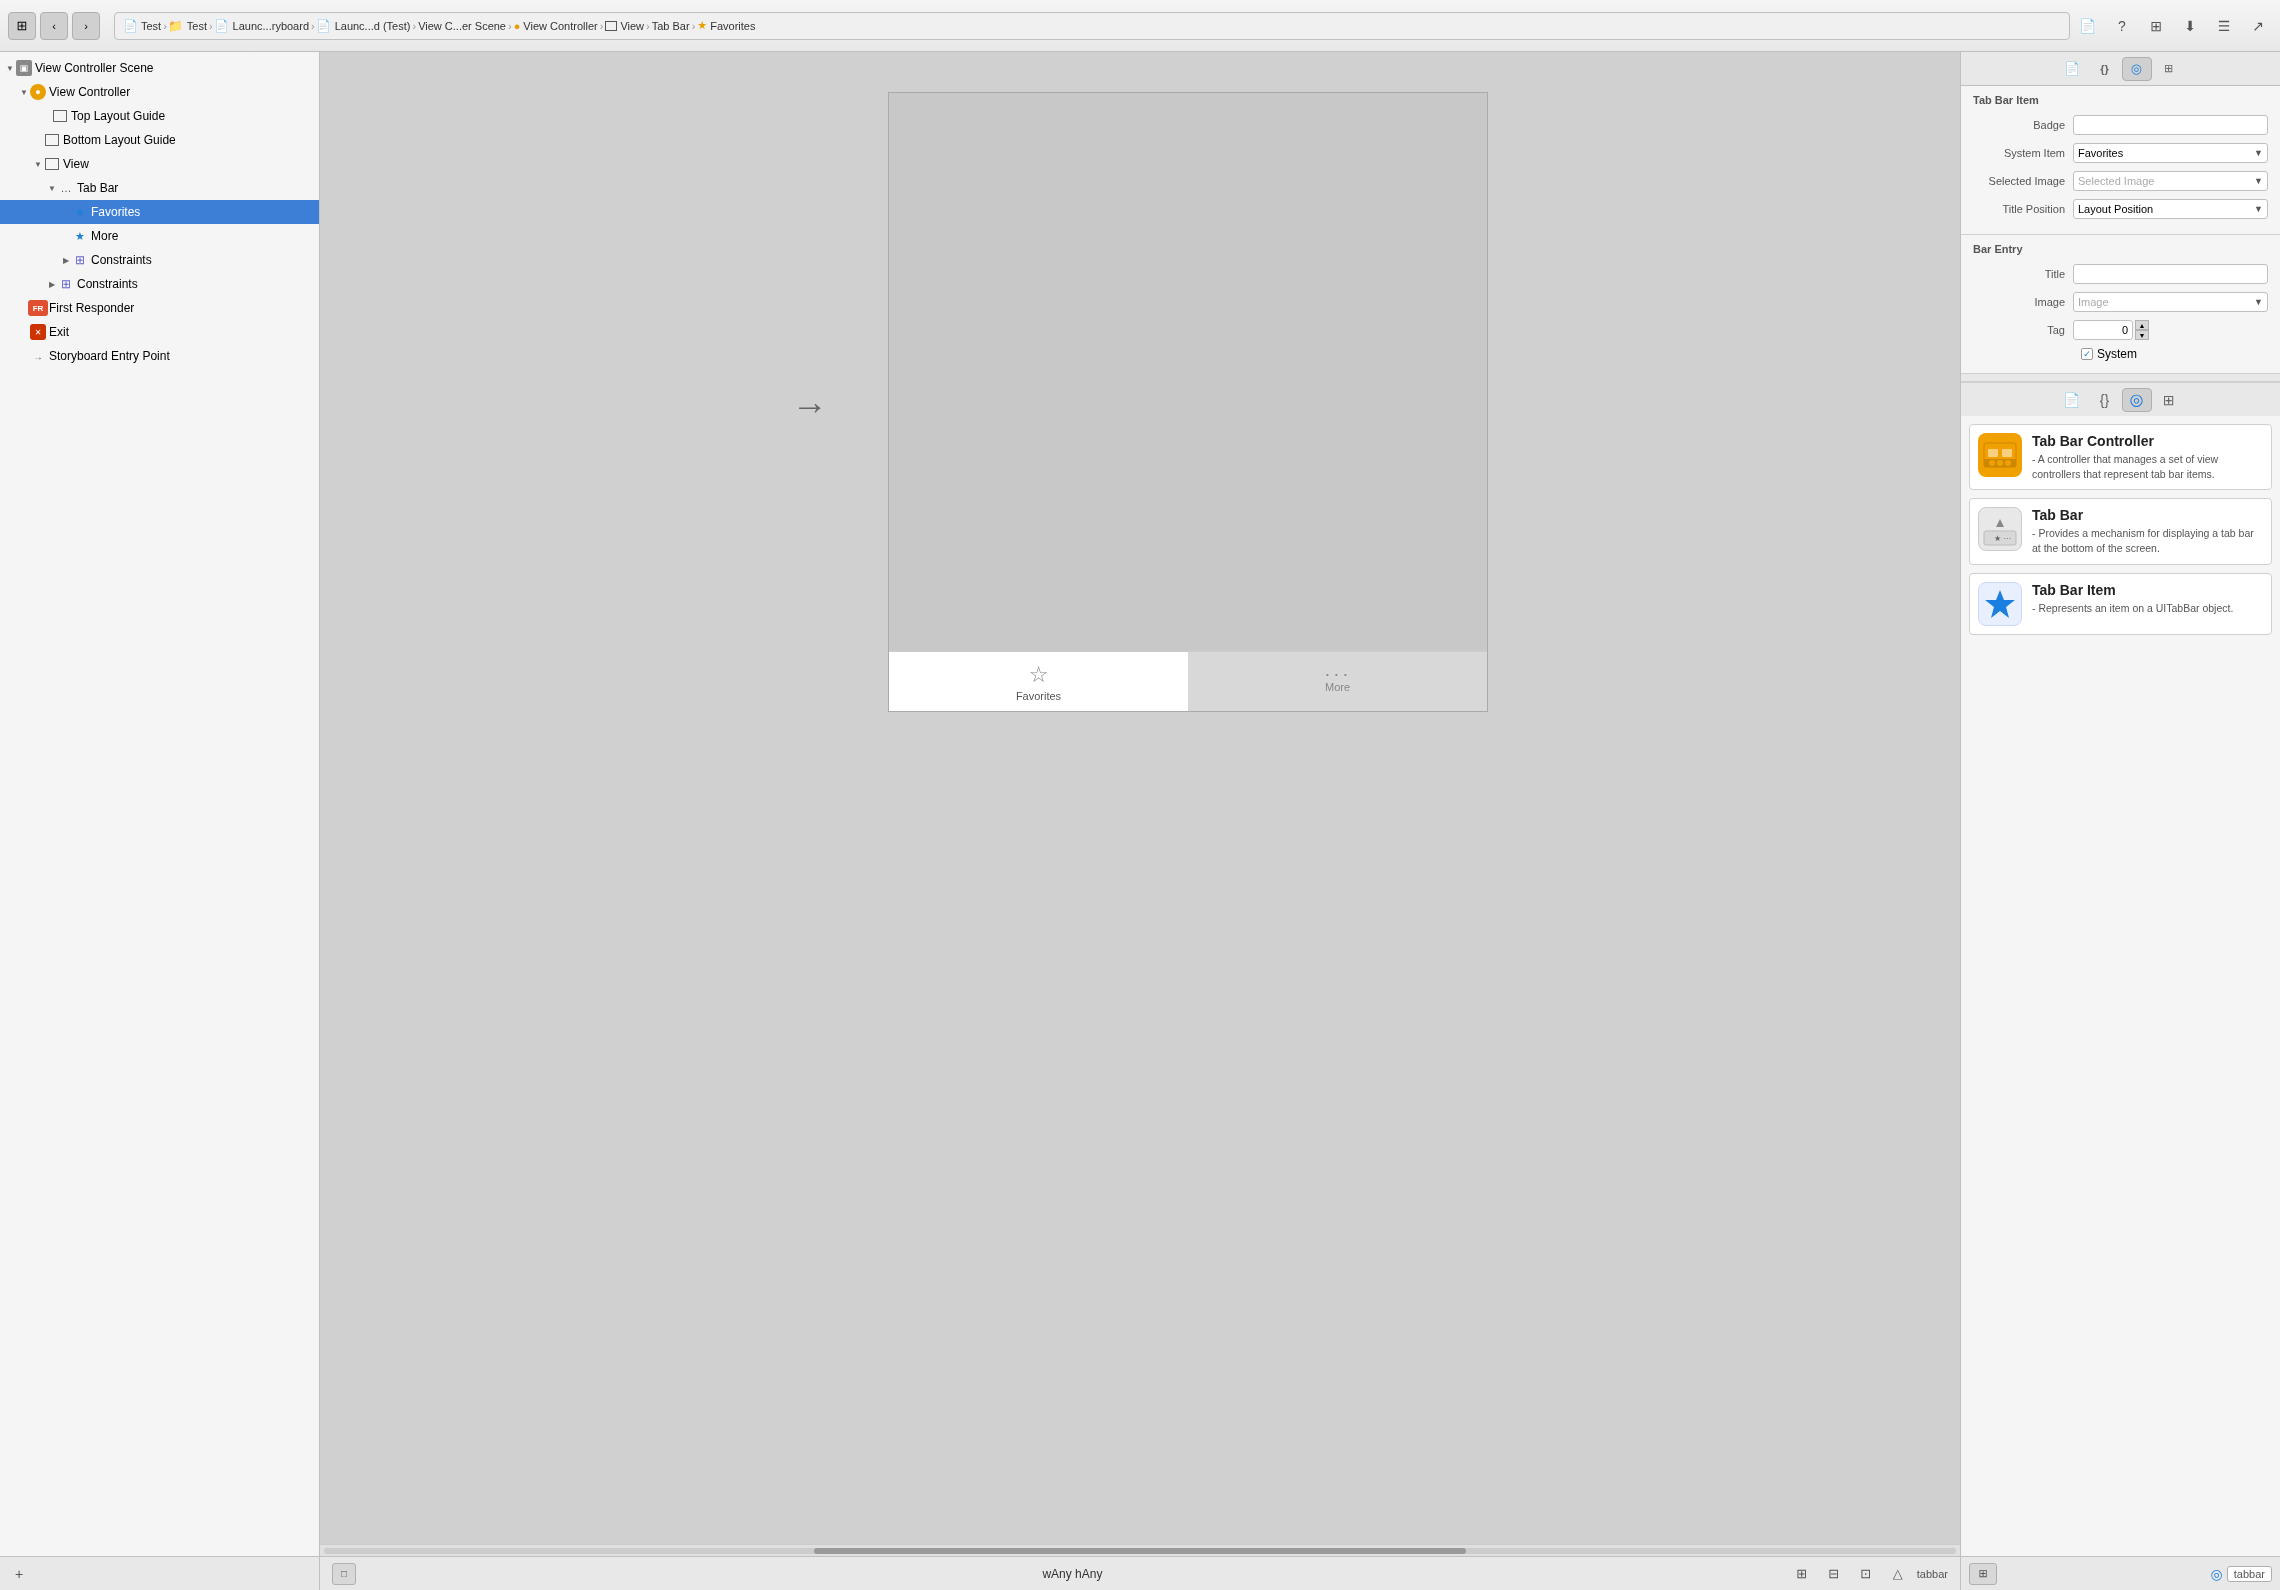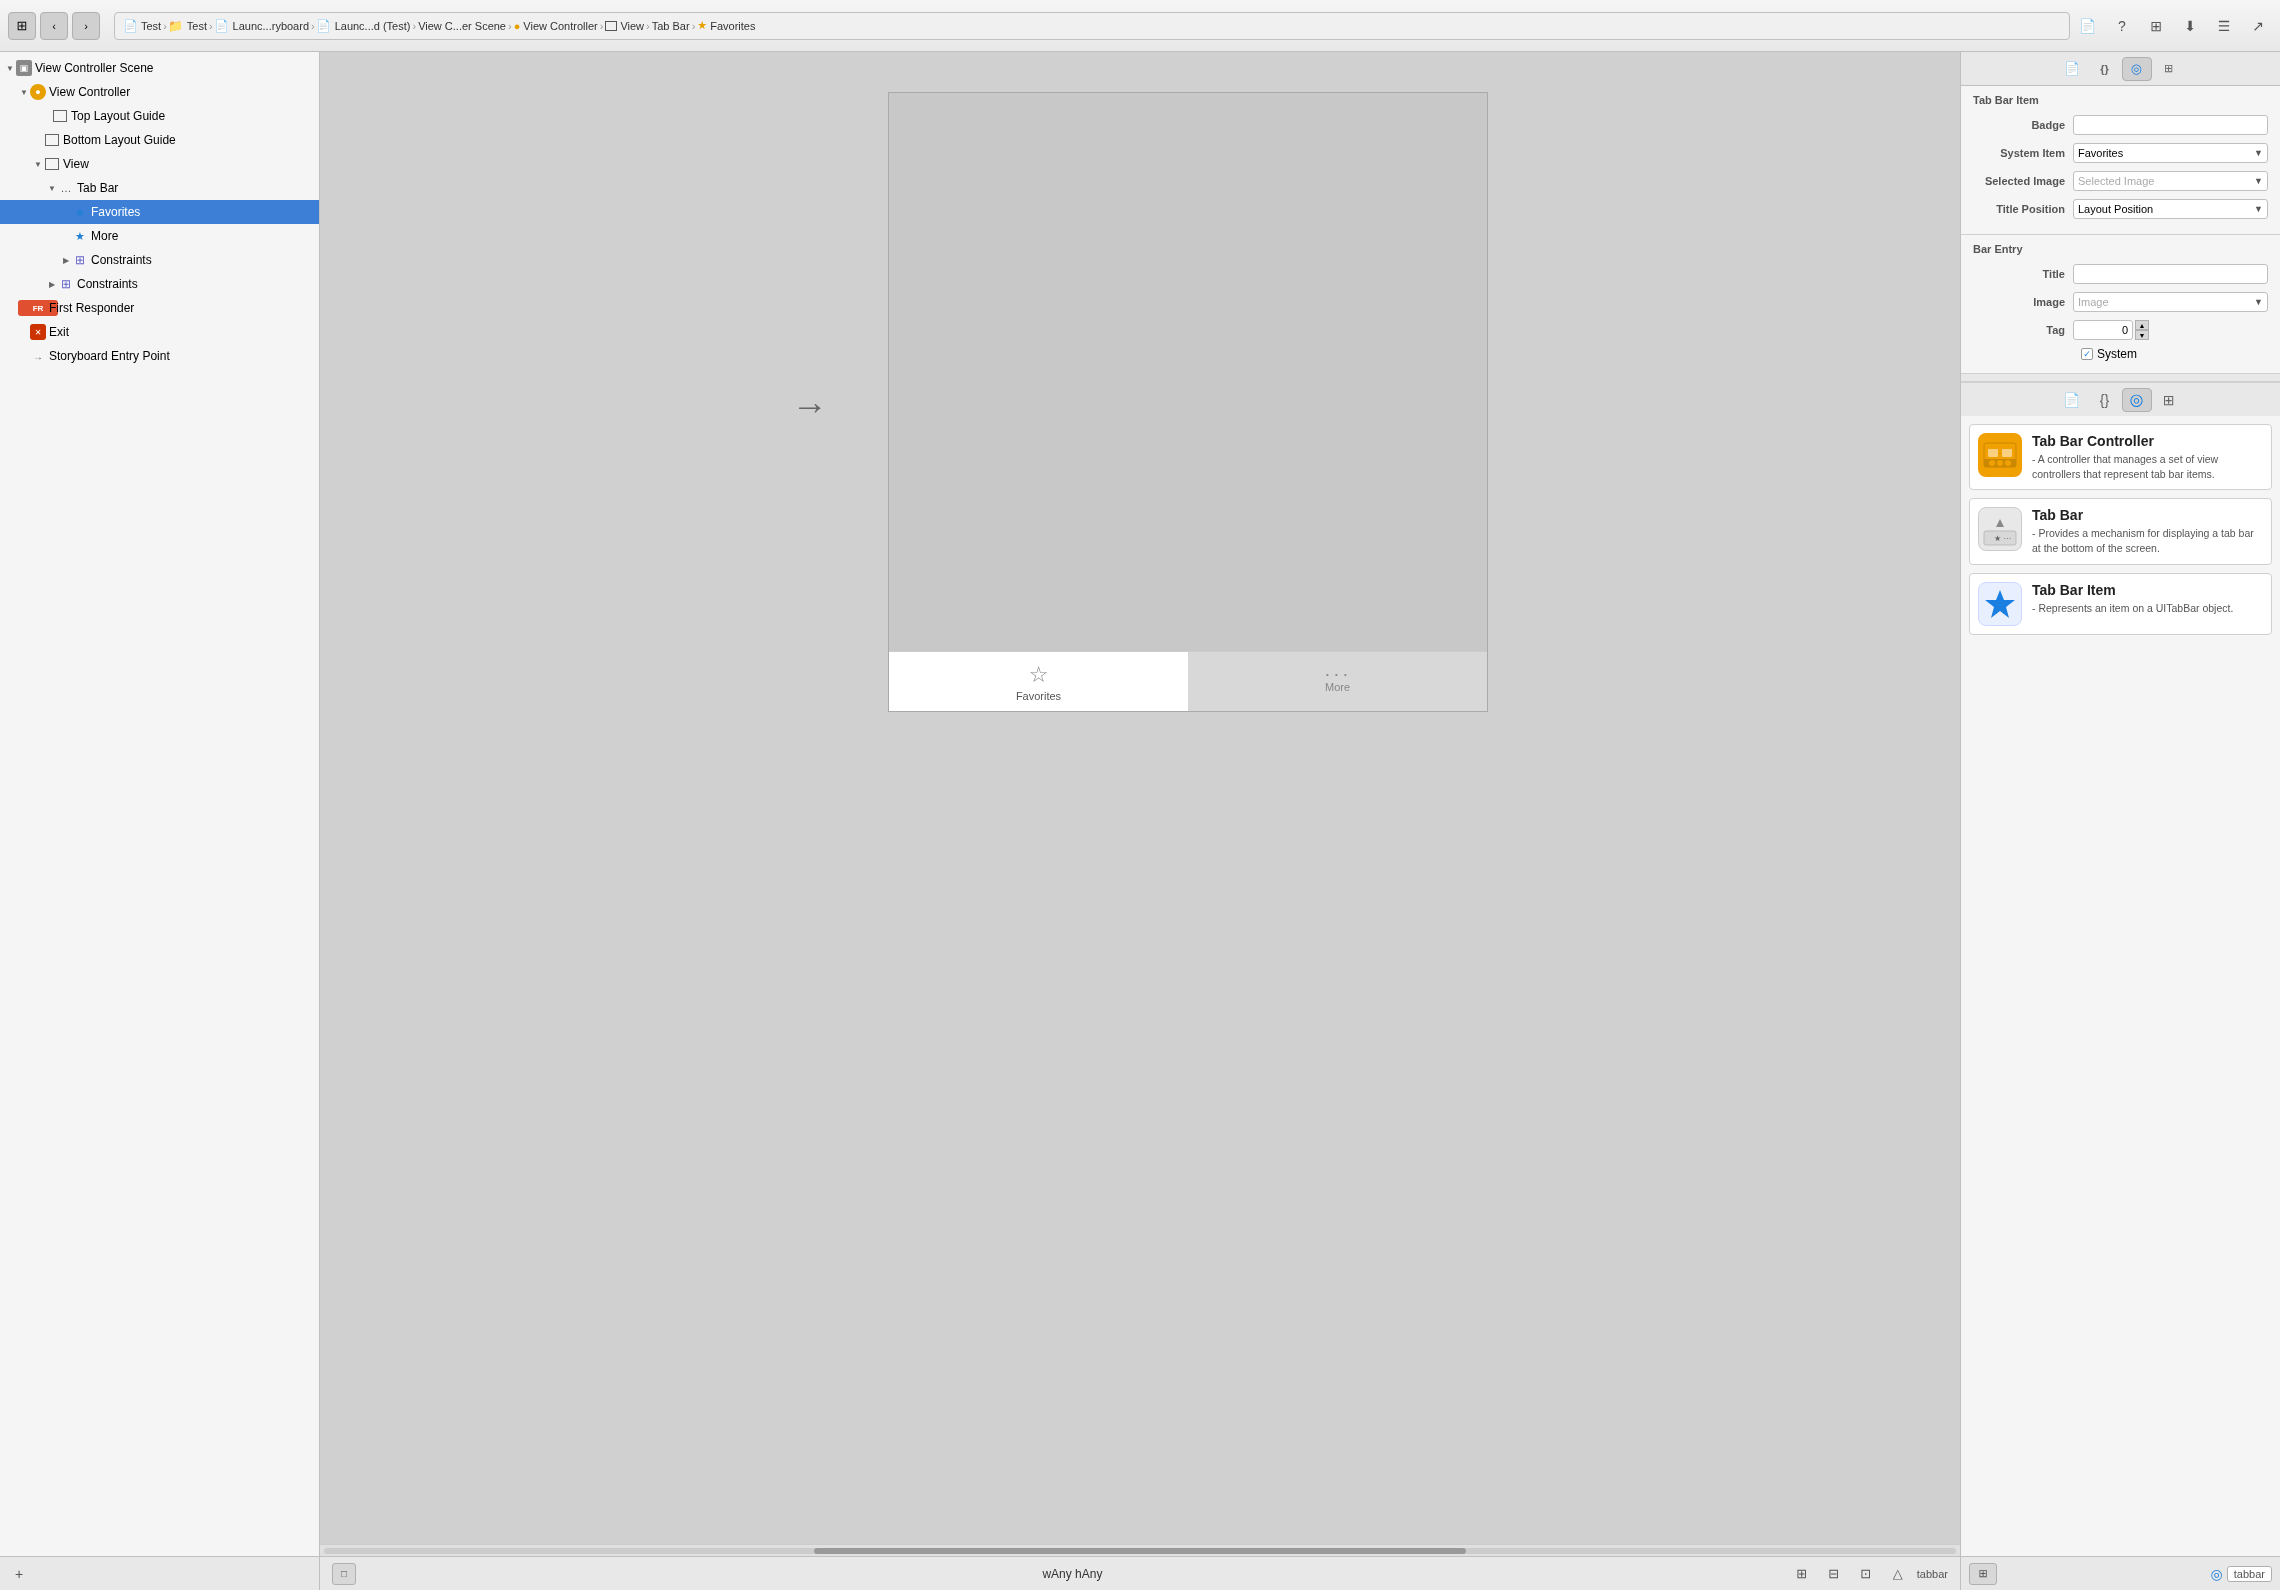--- a/index.html
+++ b/index.html
@@ -116,21 +116,21 @@
     }
     .icon-grid {
       font-size: 12px; color: #6666cc;
     }
     .icon-fr {
       background: #e05030;
       border-radius: 3px;
       color: white;
       font-size: 8px;
       font-weight: bold;
-      width: 40px; height: 16px;
+      width: 20px; height: 16px;
       display: inline-flex; align-items: center; justify-content: center;
       flex-shrink: 0;
     }
     .icon-exit {
       background: #cc3300;
       border-radius: 3px;
       color: white;
       font-size: 8px;
       width: 16px; height: 16px;
       display: inline-flex; align-items: center; justify-content: center;
@@ -324,21 +324,20 @@
       margin-bottom: 6px;
       height: 22px;
     }
     .inspector-label {
       width: 100px;
       text-align: right;
       padding-right: 8px;
       font-size: 11px;
       color: #555;
       flex-shrink: 0;
-      font-weight: bold;
     }
     .inspector-input {
       flex: 1;
       height: 20px;
       background: white;
       border: 1px solid #c0c0c0;
       border-radius: 3px;
       padding: 0 4px;
       font-size: 11px;
     }

